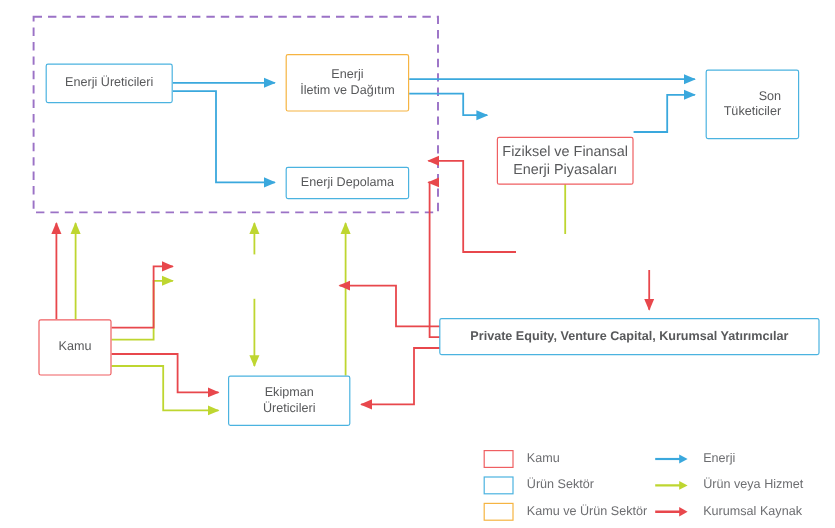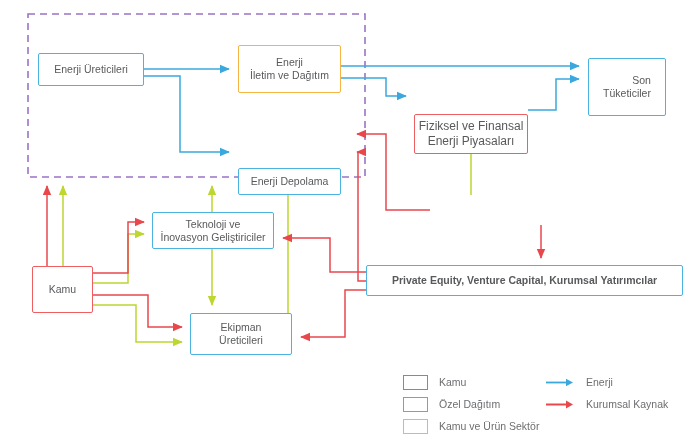--- a/index.html
+++ b/index.html
@@ -69,77 +69,83 @@
   </svg>
 
   <div class="node n-blue" style="left:38px;top:53px;width:106px;height:33px;font-size:10.5px;">
     <span>Enerji Üreticileri</span>
   </div>
 
   <div class="node n-orange" style="left:238px;top:45px;width:103px;height:48px;font-size:10.5px;">
     <span class="ml">Enerji<br>İletim ve Dağıtım</span>
   </div>
 
-  <div class="node n-blue" style="left:238px;top:139px;width:103px;height:27px;font-size:10.5px;margin-top:29px;">
+  <div class="node n-blue" style="left:238px;top:139px;width:103px;height:27px;font-size:10.5px;">
     <span>Enerji Depolama</span>
   </div>
 
   <div class="node n-red" style="left:414px;top:81px;width:114px;height:40px;font-size:12px;margin-top:33px;">
     <span class="ml">Fiziksel ve Finansal<br>Enerji Piyasaları</span>
   </div>
 
   <div class="node n-blue" style="left:588px;top:58px;width:78px;height:58px;font-size:10.5px;text-align:right;">
     <span class="ml">Son<br>Tüketiciler</span>
   </div>
 
 
   <div class="node n-blue" style="left:366px;top:265px;width:317px;height:31px;font-size:10.5px;font-weight:bold;">
     <span>Private Equity, Venture Capital, Kurumsal Yatırımcılar</span>
   </div>
 
-  <div class="node n-blue" style="left:152px;top:212px;width:122px;height:37px;font-size:10.5px;">
-    <span class="ml">Teknoloji ve<br>İnovasyon Geliştiriciler</span>
-  </div>
 
   <div class="node n-red" style="left:32px;top:266px;width:61px;height:47px;font-size:10.5px;">
     <span>Kamu</span>
   </div>
 
   <div class="node n-blue" style="left:190px;top:313px;width:102px;height:42px;font-size:10.5px;text-align:center;">
     <span class="ml">Ekipman<br>Üreticileri</span>
   </div>
 
   <div class="legend" style="left:403px;top:371px;">
     <div class="lg-row">
       <span class="lg-swatch" style="border:1.6px solid #ef5f62;"></span>
       <span class="lg-label">Kamu</span>
     </div>
     <div class="lg-row">
       <span class="lg-swatch" style="border:1.6px solid #4bb3e0;"></span>
-      <span class="lg-label">Özel Dağıtım</span>
+      <span class="lg-label">Ürün Sektör</span>
     </div>
     <div class="lg-row">
       <span class="lg-swatch" style="border:1.6px solid #f6b442;"></span>
       <span class="lg-label">Kamu ve Ürün Sektör</span>
     </div>
   </div>
 
   <div class="legend" style="left:545px;top:371px;">
     <div class="lg-row">
       <span class="lg-line">
         <svg width="30" height="15" viewBox="0 0 30 15">
             <path d="M1,7.5 L22,7.5" stroke="#3aa8dd" stroke-width="1.8" fill="none"></path>
             <path d="M21,3.8 L28,7.5 L21,11.2 Z" fill="#3aa8dd"></path>
           </svg>
       </span>
       <span class="lg-label">Enerji</span>
     </div>
     <div class="lg-row">
       <span class="lg-line">
         <svg width="30" height="15" viewBox="0 0 30 15">
+            <path d="M1,7.5 L22,7.5" stroke="#bed630" stroke-width="1.8" fill="none"></path>
+            <path d="M21,3.8 L28,7.5 L21,11.2 Z" fill="#bed630"></path>
+          </svg>
+      </span>
+      <span class="lg-label">Ürün veya Hizmet</span>
+    </div>
+    <div class="lg-row">
+      <span class="lg-line">
+        <svg width="30" height="15" viewBox="0 0 30 15">
             <path d="M1,7.5 L22,7.5" stroke="#e8474c" stroke-width="2" fill="none"></path>
             <path d="M21,3.5 L28,7.5 L21,11.5 Z" fill="#e8474c"></path>
           </svg>
       </span>
       <span class="lg-label">Kurumsal Kaynak</span>
     </div>
   </div>
 
 </div>
 

